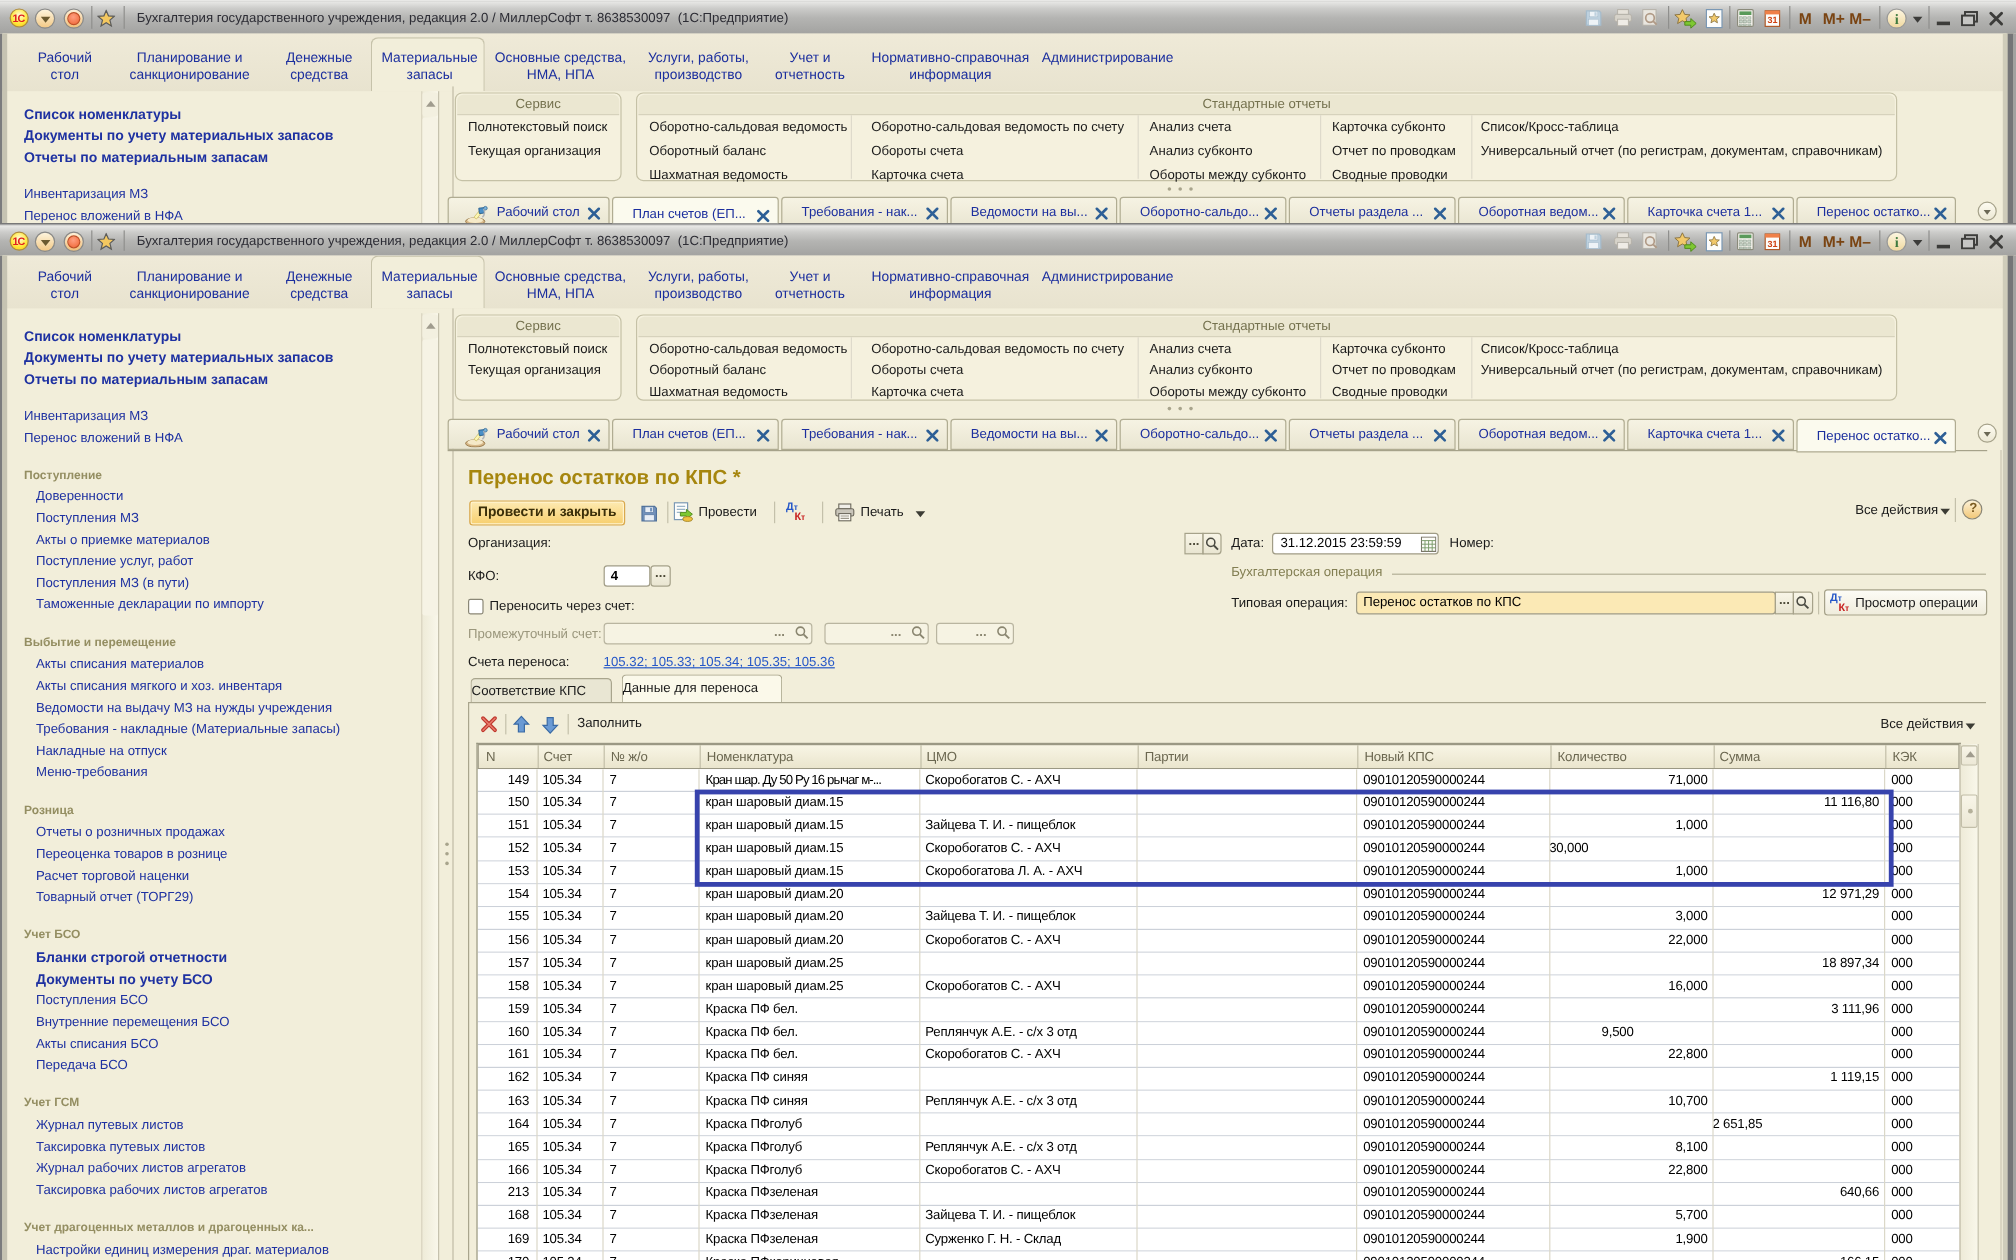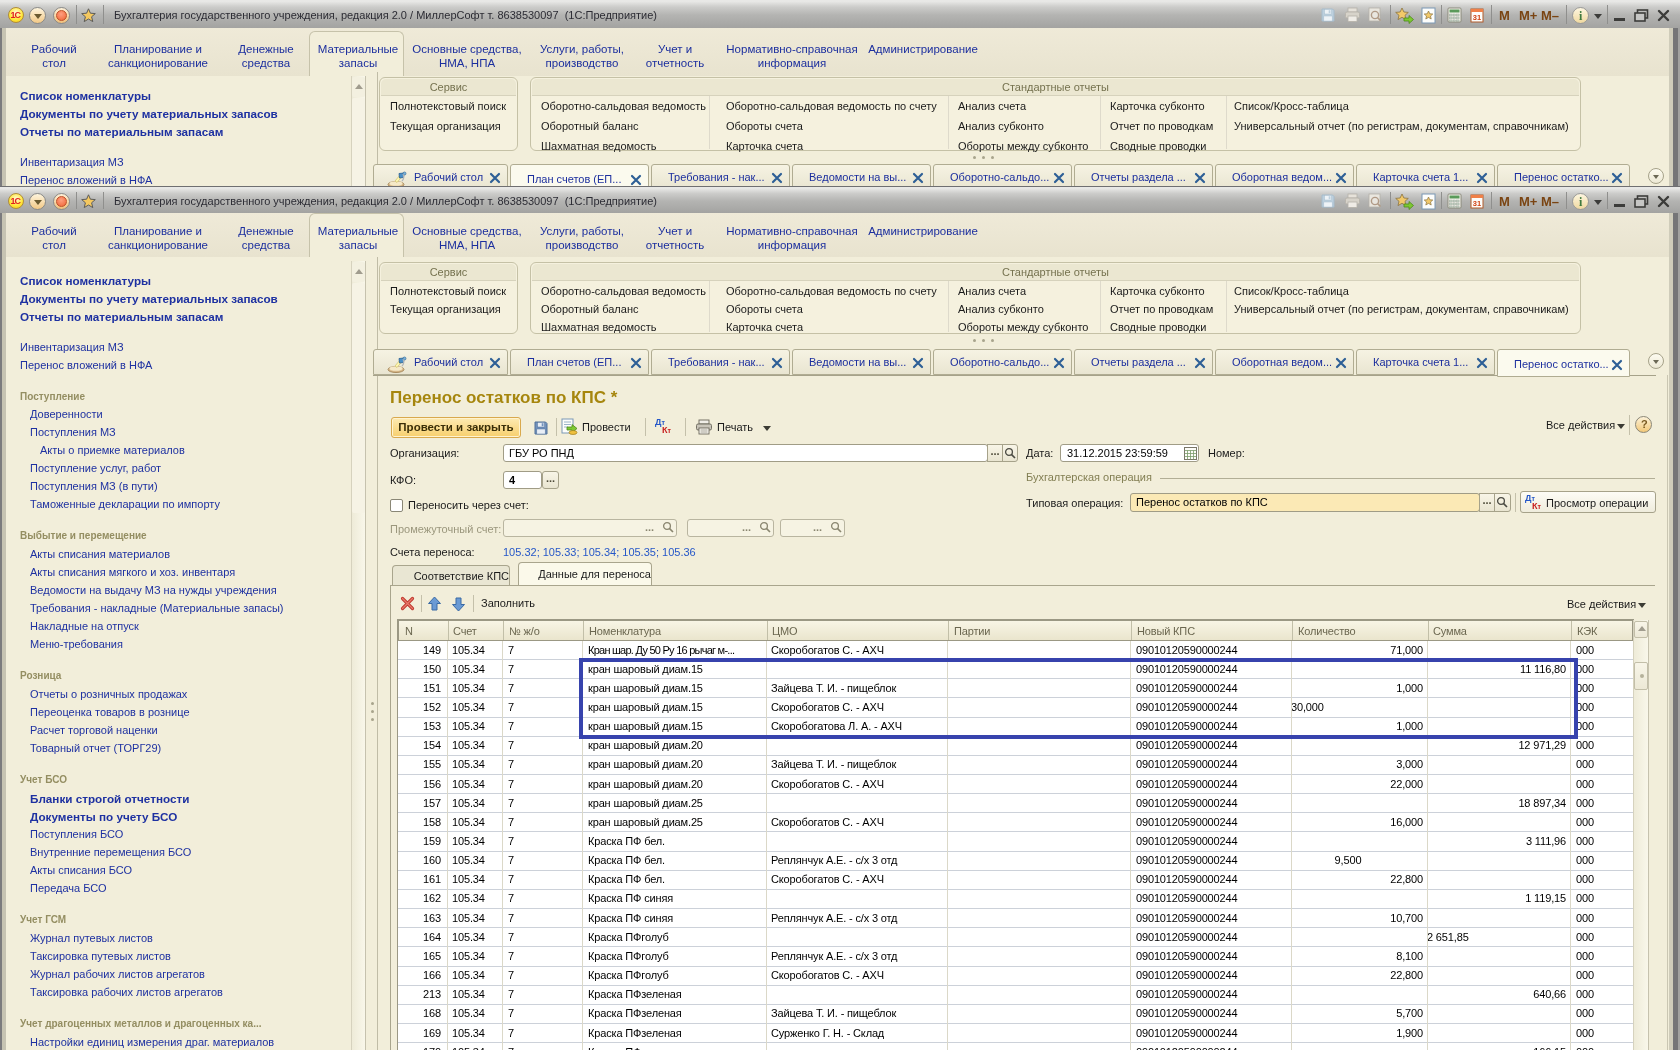--- a/index.html
+++ b/index.html
@@ -42,22 +42,22 @@
 .dtbline{position:absolute;height:1px;background:#a6a28a;z-index:2}
 .tabx{stroke:#2d5f96;stroke-width:2.2;stroke-linecap:round}
 
 .lbl{position:absolute;white-space:nowrap;color:#1a1a1a}
 .lblo{position:absolute;white-space:nowrap;color:#827e52}
 .lbld{position:absolute;white-space:nowrap;color:#9b977d}
 .fld{position:absolute;background:#fff;border:1px solid #a09c86;border-radius:3px;color:#000;padding-left:5px;white-space:nowrap}
 .fldd{position:absolute;background:#f6f3e3;border:1px solid #b9b5a0;border-radius:3px}
 .fbtn{position:absolute;background:linear-gradient(#f8f5e7,#e9e5d1);border:1px solid #a6a28a;border-radius:3px;color:#4d4a38;text-align:center}
 .hline{position:absolute;height:1px;background:#a8a48c}
-.link{position:absolute;color:#2557c8;white-space:nowrap}
-.itab{position:absolute;height:22px;border:1px solid #a9a58d;border-bottom:none;border-radius:4px 4px 0 0;text-align:right;color:#1a1a1a}
+.link{position:absolute;color:#2557c8;text-decoration:underline;white-space:nowrap}
+.itab{position:absolute;height:22px;border:1px solid #a9a58d;border-bottom:none;border-radius:4px 4px 0 0;text-align:left;color:#1a1a1a}
 
 .thead{position:absolute;background:linear-gradient(#f8f5e5,#eae5cd);border:1px solid #9b9884;color:#6b6750;letter-spacing:-0.15px}
 .thead .hc{position:absolute;top:4px;white-space:nowrap}
 .thv{position:absolute;width:1px;background:#c2bfa8;top:0;bottom:0}
 .trow{position:absolute;background:#fff;color:#000;white-space:nowrap;letter-spacing:-0.15px}
 .tvl{position:absolute;width:1px;background:#dbd8c8;top:0;bottom:0}
 .cell{position:absolute;top:2.5px;white-space:nowrap}
 .sel{position:absolute;border:4px solid #3743ad;z-index:5}
 </style></head><body>
 <div class="win" style="top:0;height:186px">
@@ -371,21 +371,21 @@
       <div class="stab" style="left:838px;width:170px;padding-top:11px">Администрирование</div>
       <div style="position:absolute;left:0;top:0;bottom:0;width:352px">
         <div class="nav b" style="left:20px;top:61px">Список номенклатуры</div>
         <div class="nav b" style="left:20px;top:79px">Документы по учету материальных запасов</div>
         <div class="nav b" style="left:20px;top:97px">Отчеты по материальным запасам</div>
         <div class="nav" style="left:20px;top:128px">Инвентаризация МЗ</div>
         <div class="nav" style="left:20px;top:146px">Перенос вложений в НФА</div>
         <div class="nav g" style="left:20px;top:178px">Поступление</div>
         <div class="nav" style="left:30px;top:195px">Доверенности</div>
         <div class="nav" style="left:30px;top:213px">Поступления МЗ</div>
-        <div class="nav" style="left:40px;top:231px">Акты о приемке материалов</div>
+        <div class="nav" style="left:30px;top:231px">Акты о приемке материалов</div>
         <div class="nav" style="left:30px;top:249px">Поступление услуг, работ</div>
         <div class="nav" style="left:30px;top:267px">Поступления МЗ (в пути)</div>
         <div class="nav" style="left:30px;top:285px">Таможенные декларации по импорту</div>
         <div class="nav g" style="left:20px;top:317px">Выбытие и перемещение</div>
         <div class="nav" style="left:30px;top:335px">Акты списания материалов</div>
         <div class="nav" style="left:30px;top:353px">Акты списания мягкого и хоз. инвентаря</div>
         <div class="nav" style="left:30px;top:371px">Ведомости на выдачу МЗ на нужды учреждения</div>
         <div class="nav" style="left:30px;top:389px">Требования - накладные (Материальные запасы)</div>
         <div class="nav" style="left:30px;top:407px">Накладные на отпуск</div>
         <div class="nav" style="left:30px;top:425px">Меню-требования</div>
@@ -552,21 +552,20 @@
       </svg>
       <div class="lbl" style="left:717px;top:208px">Печать</div>
       <div style="position:absolute;left:763px;top:213px;width:0;height:0;border-left:4px solid transparent;border-right:4px solid transparent;border-top:5px solid #3c3c34"></div>
       <div class="lbl" style="left:1546px;top:206px">Все действия</div>
       <div style="position:absolute;left:1617px;top:211px;width:0;height:0;border-left:4px solid transparent;border-right:4px solid transparent;border-top:5px solid #3c3c34"></div>
       <div style="position:absolute;left:1629px;top:202px;width:1px;height:20px;background:#c4c0aa"></div>
       <div style="position:absolute;left:1635px;top:203px;width:17px;height:17px;border-radius:50%;background:linear-gradient(#fdf2d8,#f2c878);border:1px solid #8a8676">
         <span style="position:absolute;left:5px;top:1px;color:#7a5a20;font-weight:bold;font-size:11px">?</span>
       </div>
       <div class="lbl" style="left:390px;top:234px">Организация:</div>
-      <div class="fld" style="left:503px;top:231px;width:485px;height:18px;line-height:16px">ГБУ РО ПНД</div>
       <div class="fbtn" style="left:987px;top:231px;width:16px;height:18px;line-height:12px;font-weight:bold;border-radius:0">...</div>
       <div class="fbtn" style="left:1002px;top:231px;width:16px;height:18px;border-radius:0 3px 3px 0"></div>
       <svg style="position:absolute;left:1004px;top:234px" width="13" height="13" viewBox="0 0 13 13">
         <circle cx="5" cy="5" r="3.4" fill="none" stroke="#4a4a42" stroke-width="1.3"></circle>
         <line x1="7.6" y1="7.6" x2="11" y2="11" stroke="#4a4a42" stroke-width="1.6"></line>
       </svg>
       <div class="lbl" style="left:1026px;top:234px">Дата:</div>
       <div class="fld" style="left:1060px;top:231px;width:139px;height:18px;line-height:16px;padding-left:6px">31.12.2015 23:59:59</div>
       <svg style="position:absolute;left:1184px;top:234px" width="13" height="13" viewBox="0 0 13 13">
         <rect x="0.5" y="0.5" width="12" height="12" fill="#fdfdf8" stroke="#7a7668"></rect>

